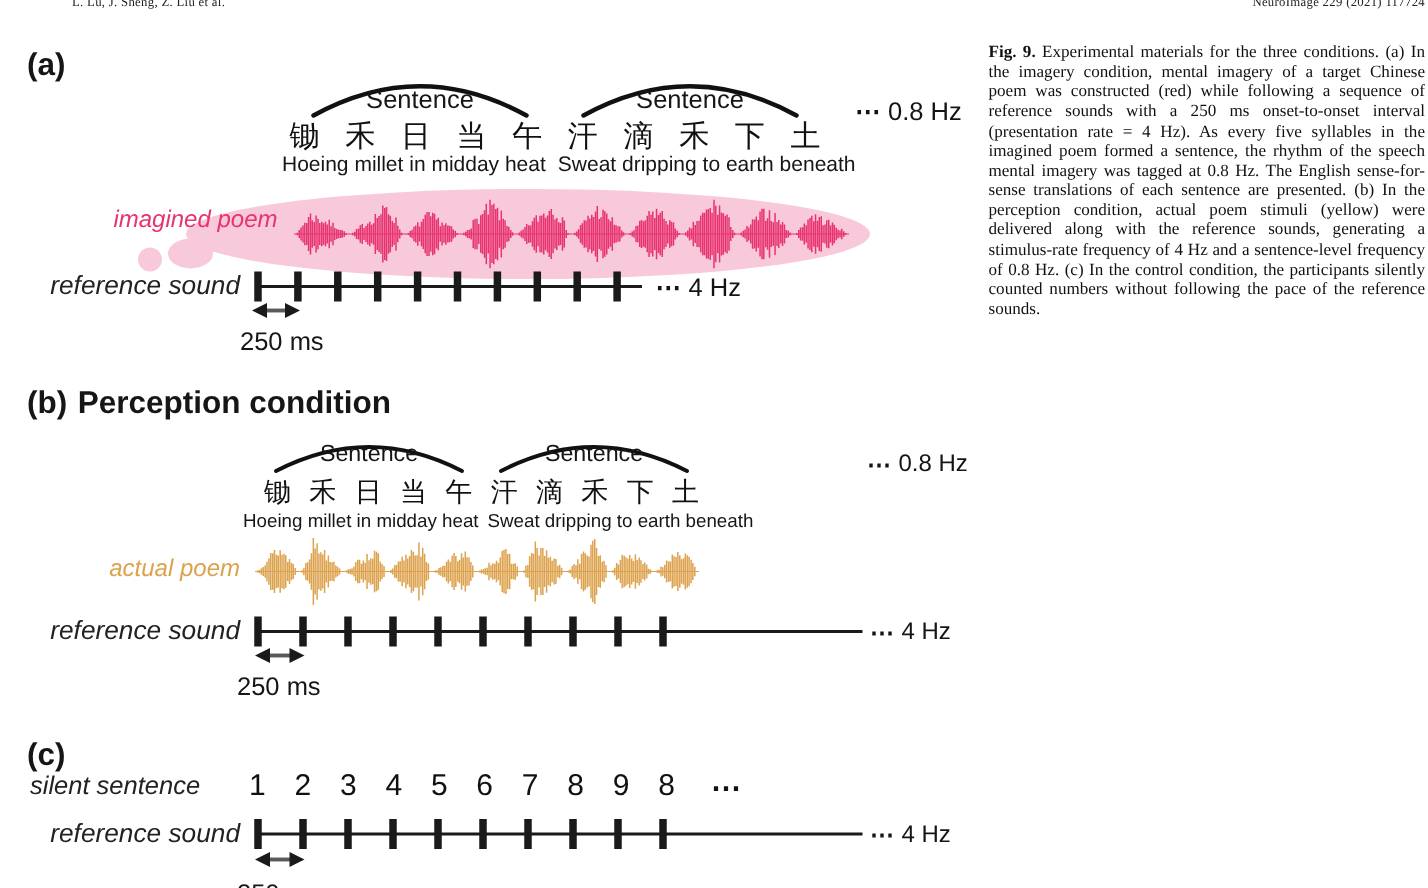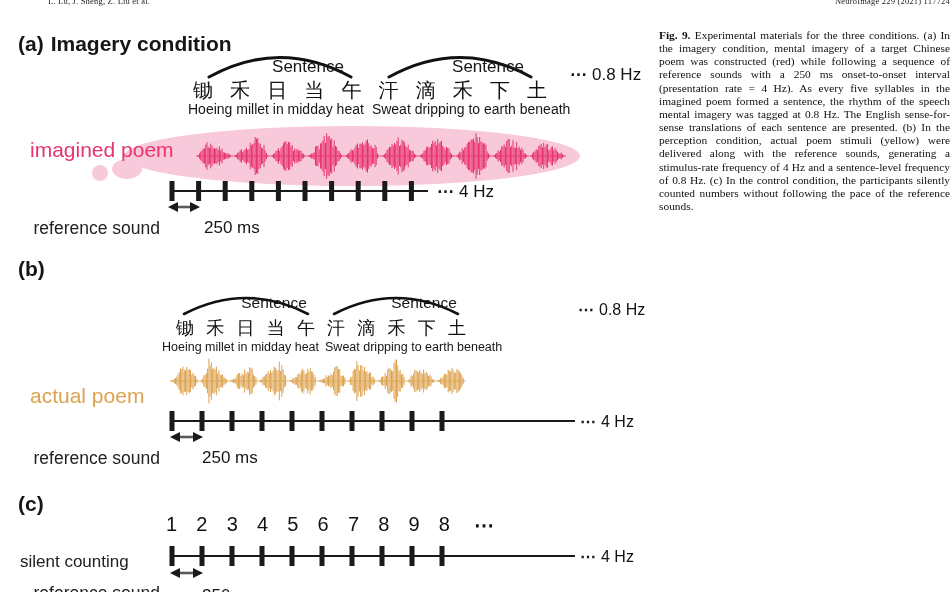--- a/index.html
+++ b/index.html
@@ -10,31 +10,31 @@
   
   .rh{position:absolute;top:-4px;font-family:"Liberation Serif", serif;font-size:8.5px;color:#222;letter-spacing:.2px;}
   .rh-left{left:48px;}
   .rh-right{left:700px;width:250px;text-align:right;}
 
   
   .panel-title{position:absolute;font-size:21px;font-weight:700;color:#161616;display:flex;gap:7px;white-space:nowrap;}
   .panel-title .pt-rest{font-weight:700;}
 
   
-  .sentence-label{position:absolute;text-align:center;font-size:17px;color:#161616;margin-left:28px;}
+  .sentence-label{position:absolute;text-align:center;font-size:17px;color:#161616;}
   .char-row{position:absolute;display:flex;justify-content:space-between;font-size:20px;color:#111;}
   .char-row span{display:inline-block;text-align:center;}
   .trans-row{position:absolute;display:flex;white-space:nowrap;color:#161616;}
   .rate{position:absolute;display:flex;align-items:center;gap:6px;color:#141414;white-space:nowrap;}
   .rate .dots{font-weight:700;letter-spacing:-1px;}
-  .poem-label{position:absolute;text-align:left;font-size:21px;white-space:nowrap;}
+  .poem-label{position:absolute;font-style:italic;text-align:right;font-size:16px;white-space:nowrap;}
   .lbl-imagery{color:var(--c-imagery,#e73370);}
   .lbl-perception{color:var(--c-perception,#dda24d);}
-  .ref-label{position:absolute;font-size:17.5px;color:#222;text-align:right;white-space:nowrap;margin-top:38px;}
-  .interval-label{position:absolute;font-size:17px;color:#161616;white-space:nowrap;margin-left:44px;}
+  .ref-label{position:absolute;font-style:italic;font-size:17.5px;color:#222;text-align:right;white-space:nowrap;}
+  .interval-label{position:absolute;font-size:17px;color:#161616;white-space:nowrap;}
   .num-row{position:absolute;display:flex;justify-content:space-between;font-size:20px;color:#111;}
   .num-dots{position:absolute;font-size:20px;font-weight:700;letter-spacing:-1px;color:#111;}
 
   
   .caption{
     position:absolute;left:659px;top:29px;width:291px;
     font-family:"Liberation Serif", serif;font-size:11.4px;line-height:13.15px;
     text-align:justify;color:#101010;
   }
   .caption b{font-weight:700;}
@@ -97,21 +97,20 @@
     </g>
   <g>
     <line class="arr-line" x1="179" y1="573" x2="195" y2="573"></line>
     <path class="arr-head" d="M170 573 l10 -5 v10 z"></path>
     <path class="arr-head" d="M203 573 l-10 -5 v10 z"></path>
   </g>
 </svg>
 
 <div class="panel-title" style="left:18px;top:32px;">
   <span class="pt-tag">(a)</span>
-  <span class="pt-rest">Imagery condition</span>
 </div>
 <div class="sentence-label" style="left:210px;top:57px;width:140px;">Sentence</div>
 <div class="sentence-label" style="left:390px;top:57px;width:140px;">Sentence</div>
 <div class="rate" style="left:570px;top:64px;font-size:17px;">
   <span class="dots">⋯</span>
   <span>0.8 Hz</span>
 </div>
 <div class="char-row" style="left:193px;top:77px;width:354px;">
     <span>锄</span>
     <span>禾</span>
@@ -131,20 +130,21 @@
 <div class="poem-label lbl-imagery" style="left:30px;top:138px;width:155px;">imagined poem</div>
 <div class="ref-label" style="left:20px;top:180px;width:140px;">reference sound</div>
 <div class="rate" style="left:437px;top:181px;font-size:17px;">
   <span class="dots">⋯</span>
   <span>4 Hz</span>
 </div>
 <div class="interval-label" style="left:160px;top:218px;">250 ms</div>
 
 <div class="panel-title" style="left:18px;top:257px;">
   <span class="pt-tag">(b)</span>
+  <span class="pt-rest">Perception condition</span>
 </div>
 <div class="sentence-label" style="left:181px;top:294px;width:130px;font-size:15.5px;">Sentence</div>
 <div class="sentence-label" style="left:331px;top:294px;width:130px;font-size:15.5px;">Sentence</div>
 <div class="rate" style="left:578px;top:300px;font-size:16px;">
   <span class="dots">⋯</span>
   <span>0.8 Hz</span>
 </div>
 <div class="char-row" style="left:176px;top:316px;width:290px;font-size:18px;">
     <span>锄</span>
     <span>禾</span>
@@ -154,32 +154,32 @@
     <span>汗</span>
     <span>滴</span>
     <span>禾</span>
     <span>下</span>
     <span>土</span>
   </div>
 <div class="trans-row" style="left:162px;top:340px;gap:6px;font-size:12.5px;">
   <span>Hoeing millet in midday heat</span>
   <span>Sweat dripping to earth beneath</span>
 </div>
-<div class="poem-label lbl-perception" style="left:30px;top:384px;width:130px;">actual poem</div>
+<div class="poem-label lbl-perception" style="left:30px;top:371px;width:130px;">actual poem</div>
 <div class="ref-label" style="left:20px;top:410px;width:140px;">reference sound</div>
 <div class="rate" style="left:580px;top:412px;font-size:16px;">
   <span class="dots">⋯</span>
   <span>4 Hz</span>
 </div>
 <div class="interval-label" style="left:158px;top:448px;">250 ms</div>
 
 <div class="panel-title" style="left:18px;top:492px;">
   <span class="pt-tag">(c)</span>
 </div>
-<div class="ref-label" style="left:20px;top:514px;font-size:17px;">silent counting</div>
+<div class="ref-label" style="left:20px;top:514px;font-size:17px;">silent sentence</div>
 <div class="num-row" style="left:166px;top:513px;width:284px;">
     <span>1</span>
     <span>2</span>
     <span>3</span>
     <span>4</span>
     <span>5</span>
     <span>6</span>
     <span>7</span>
     <span>8</span>
     <span>9</span>

